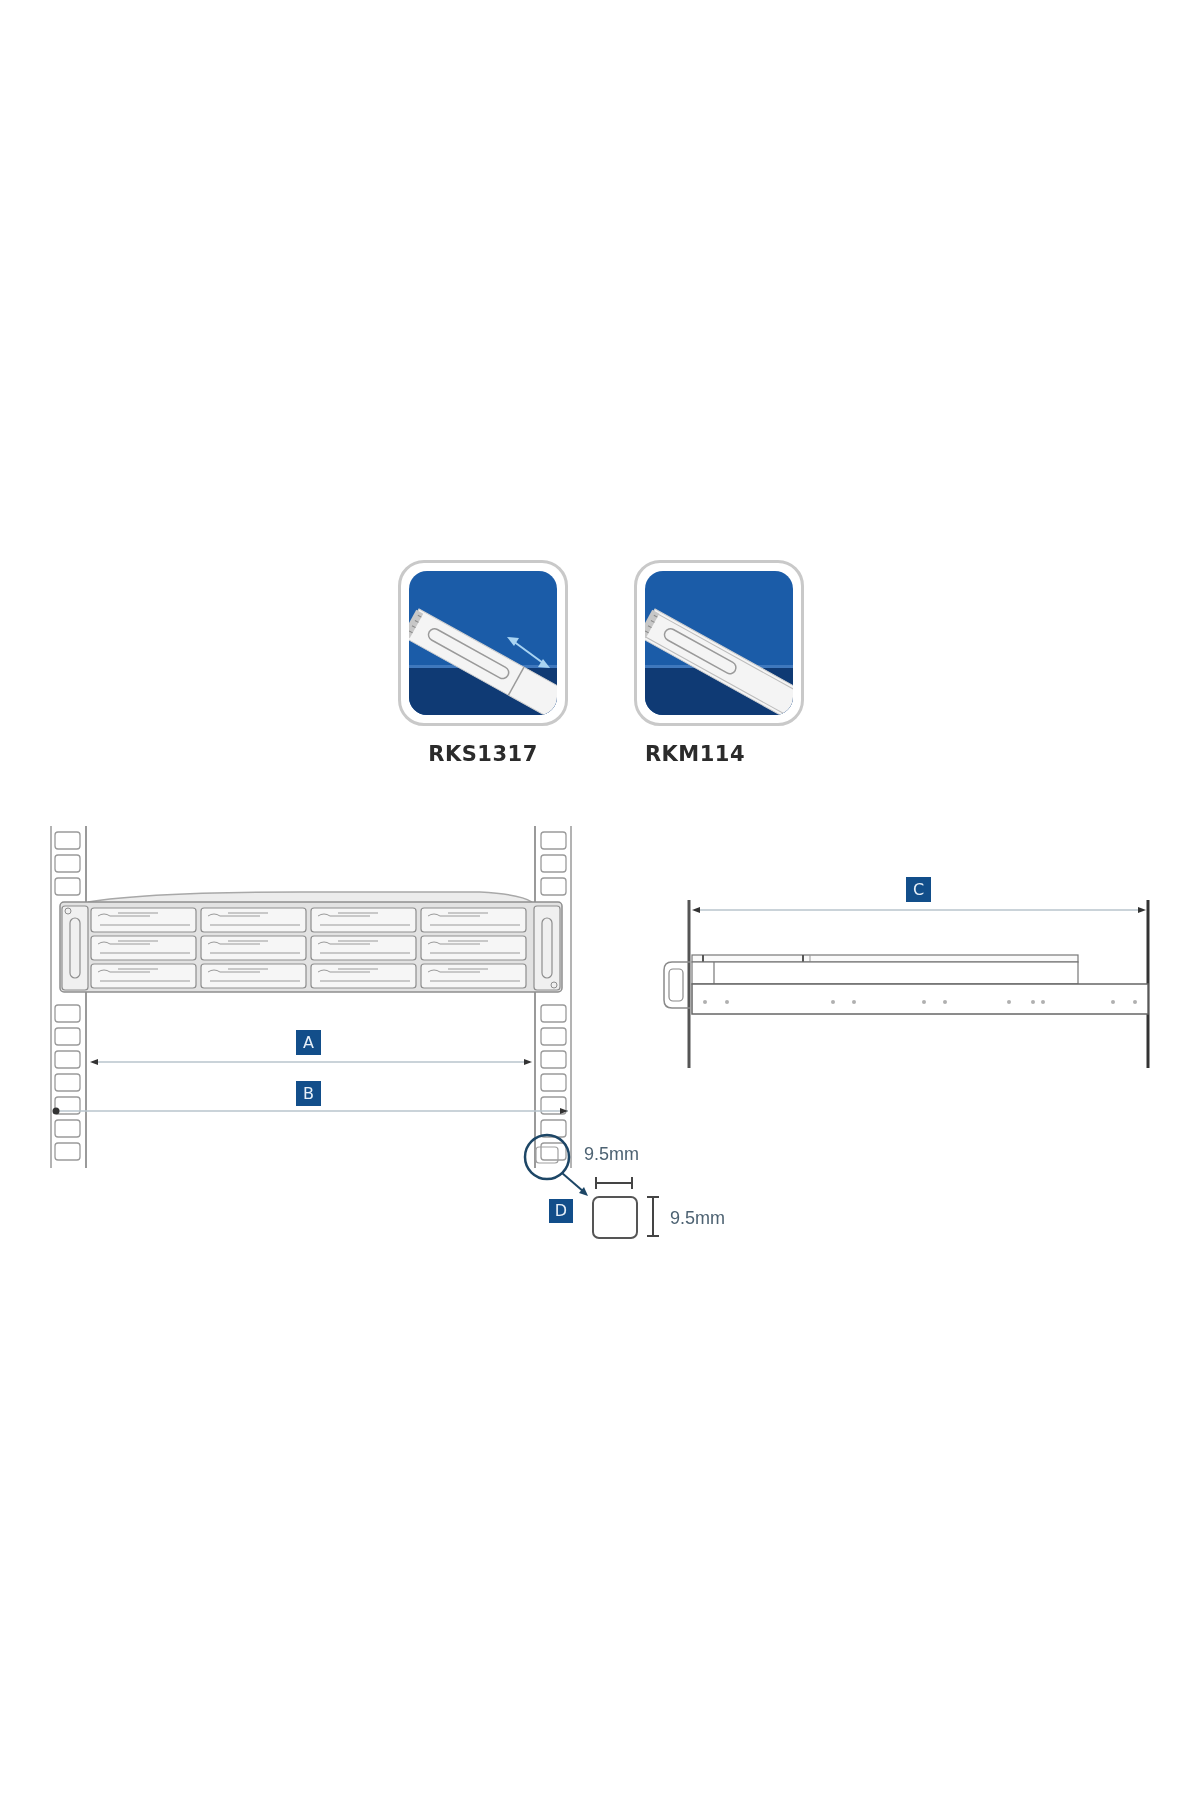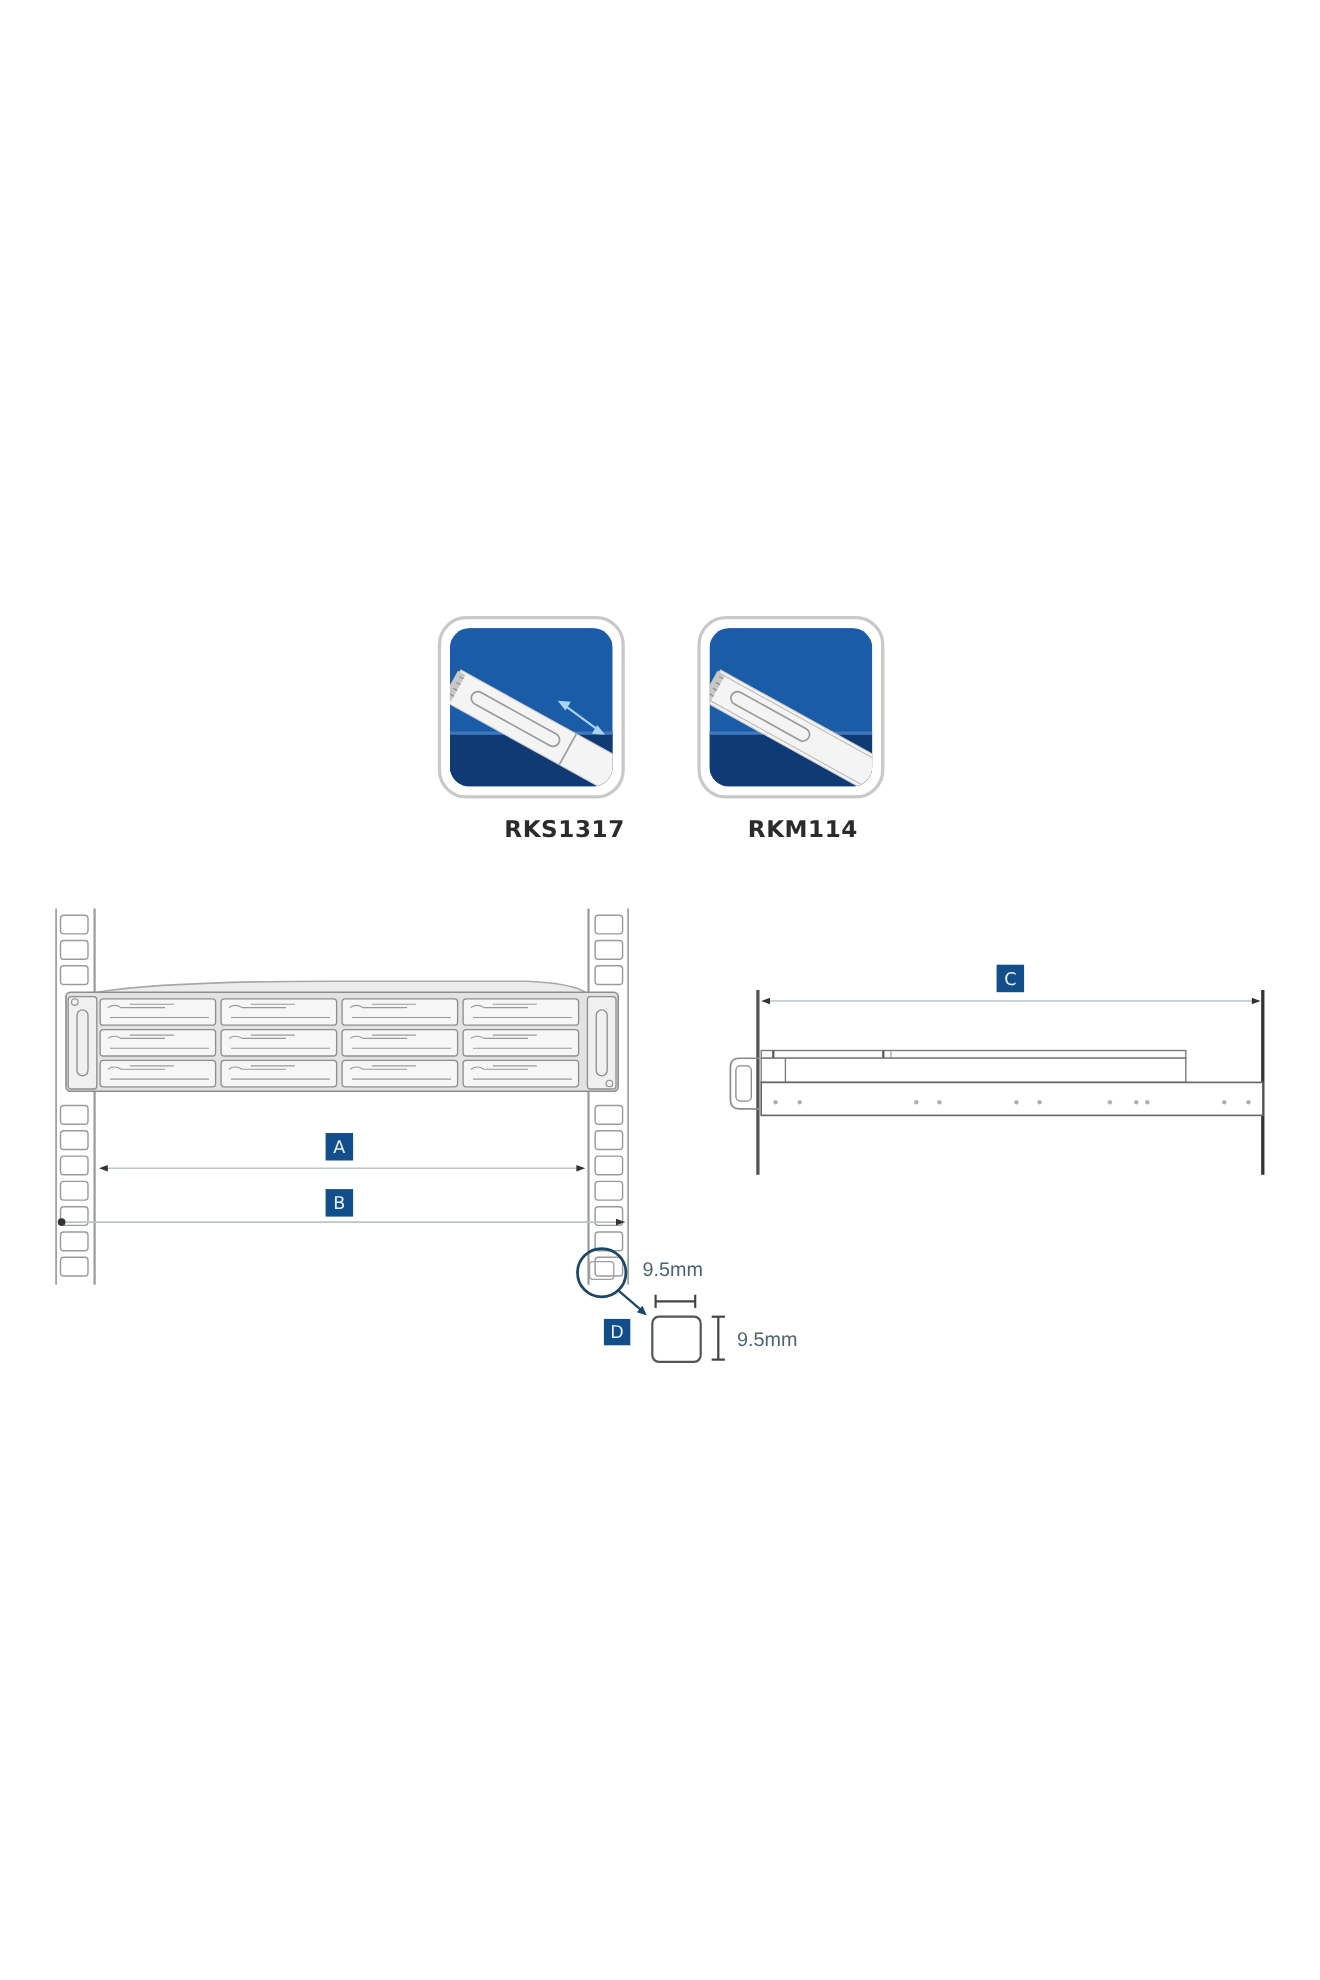--- a/index.html
+++ b/index.html
@@ -4,21 +4,21 @@
 <style>
   html, body { margin:0; padding:0; background:#ffffff; }
   body { width:1200px; height:1800px; position:relative; overflow:hidden;
          font-family:"DejaVu Sans", "Liberation Sans", sans-serif; }
 
   
   .icon-card { position:absolute; width:170px; height:166px; border:3px solid #c9c9c9;
                border-radius:26px; background:#fff; box-sizing:border-box; }
   .icon-card svg { position:absolute; left:8px; top:8px; }
   .icon-label { position:absolute; font-family:"DejaVu Sans", sans-serif; font-weight:bold;
-                font-size:21px; color:#2b2b2b; letter-spacing:0.5px; text-align:right; width:170px; }
+                font-size:21px; color:#2b2b2b; letter-spacing:0.5px; text-align:center; width:170px; }
 
   
   .dim-tag { position:absolute; width:25px; height:25px; background:#124e8a; color:#e8f0f8;
              font-family:"DejaVu Sans", sans-serif; font-size:16px; line-height:25px; text-align:center; }
   .mm-text { position:absolute; font-family:"Liberation Sans", sans-serif; font-size:18px; color:#4d6272;text-align:center; }
   svg.full { position:absolute; left:0; top:0; }
 </style>
 </head>
 <body>
 

